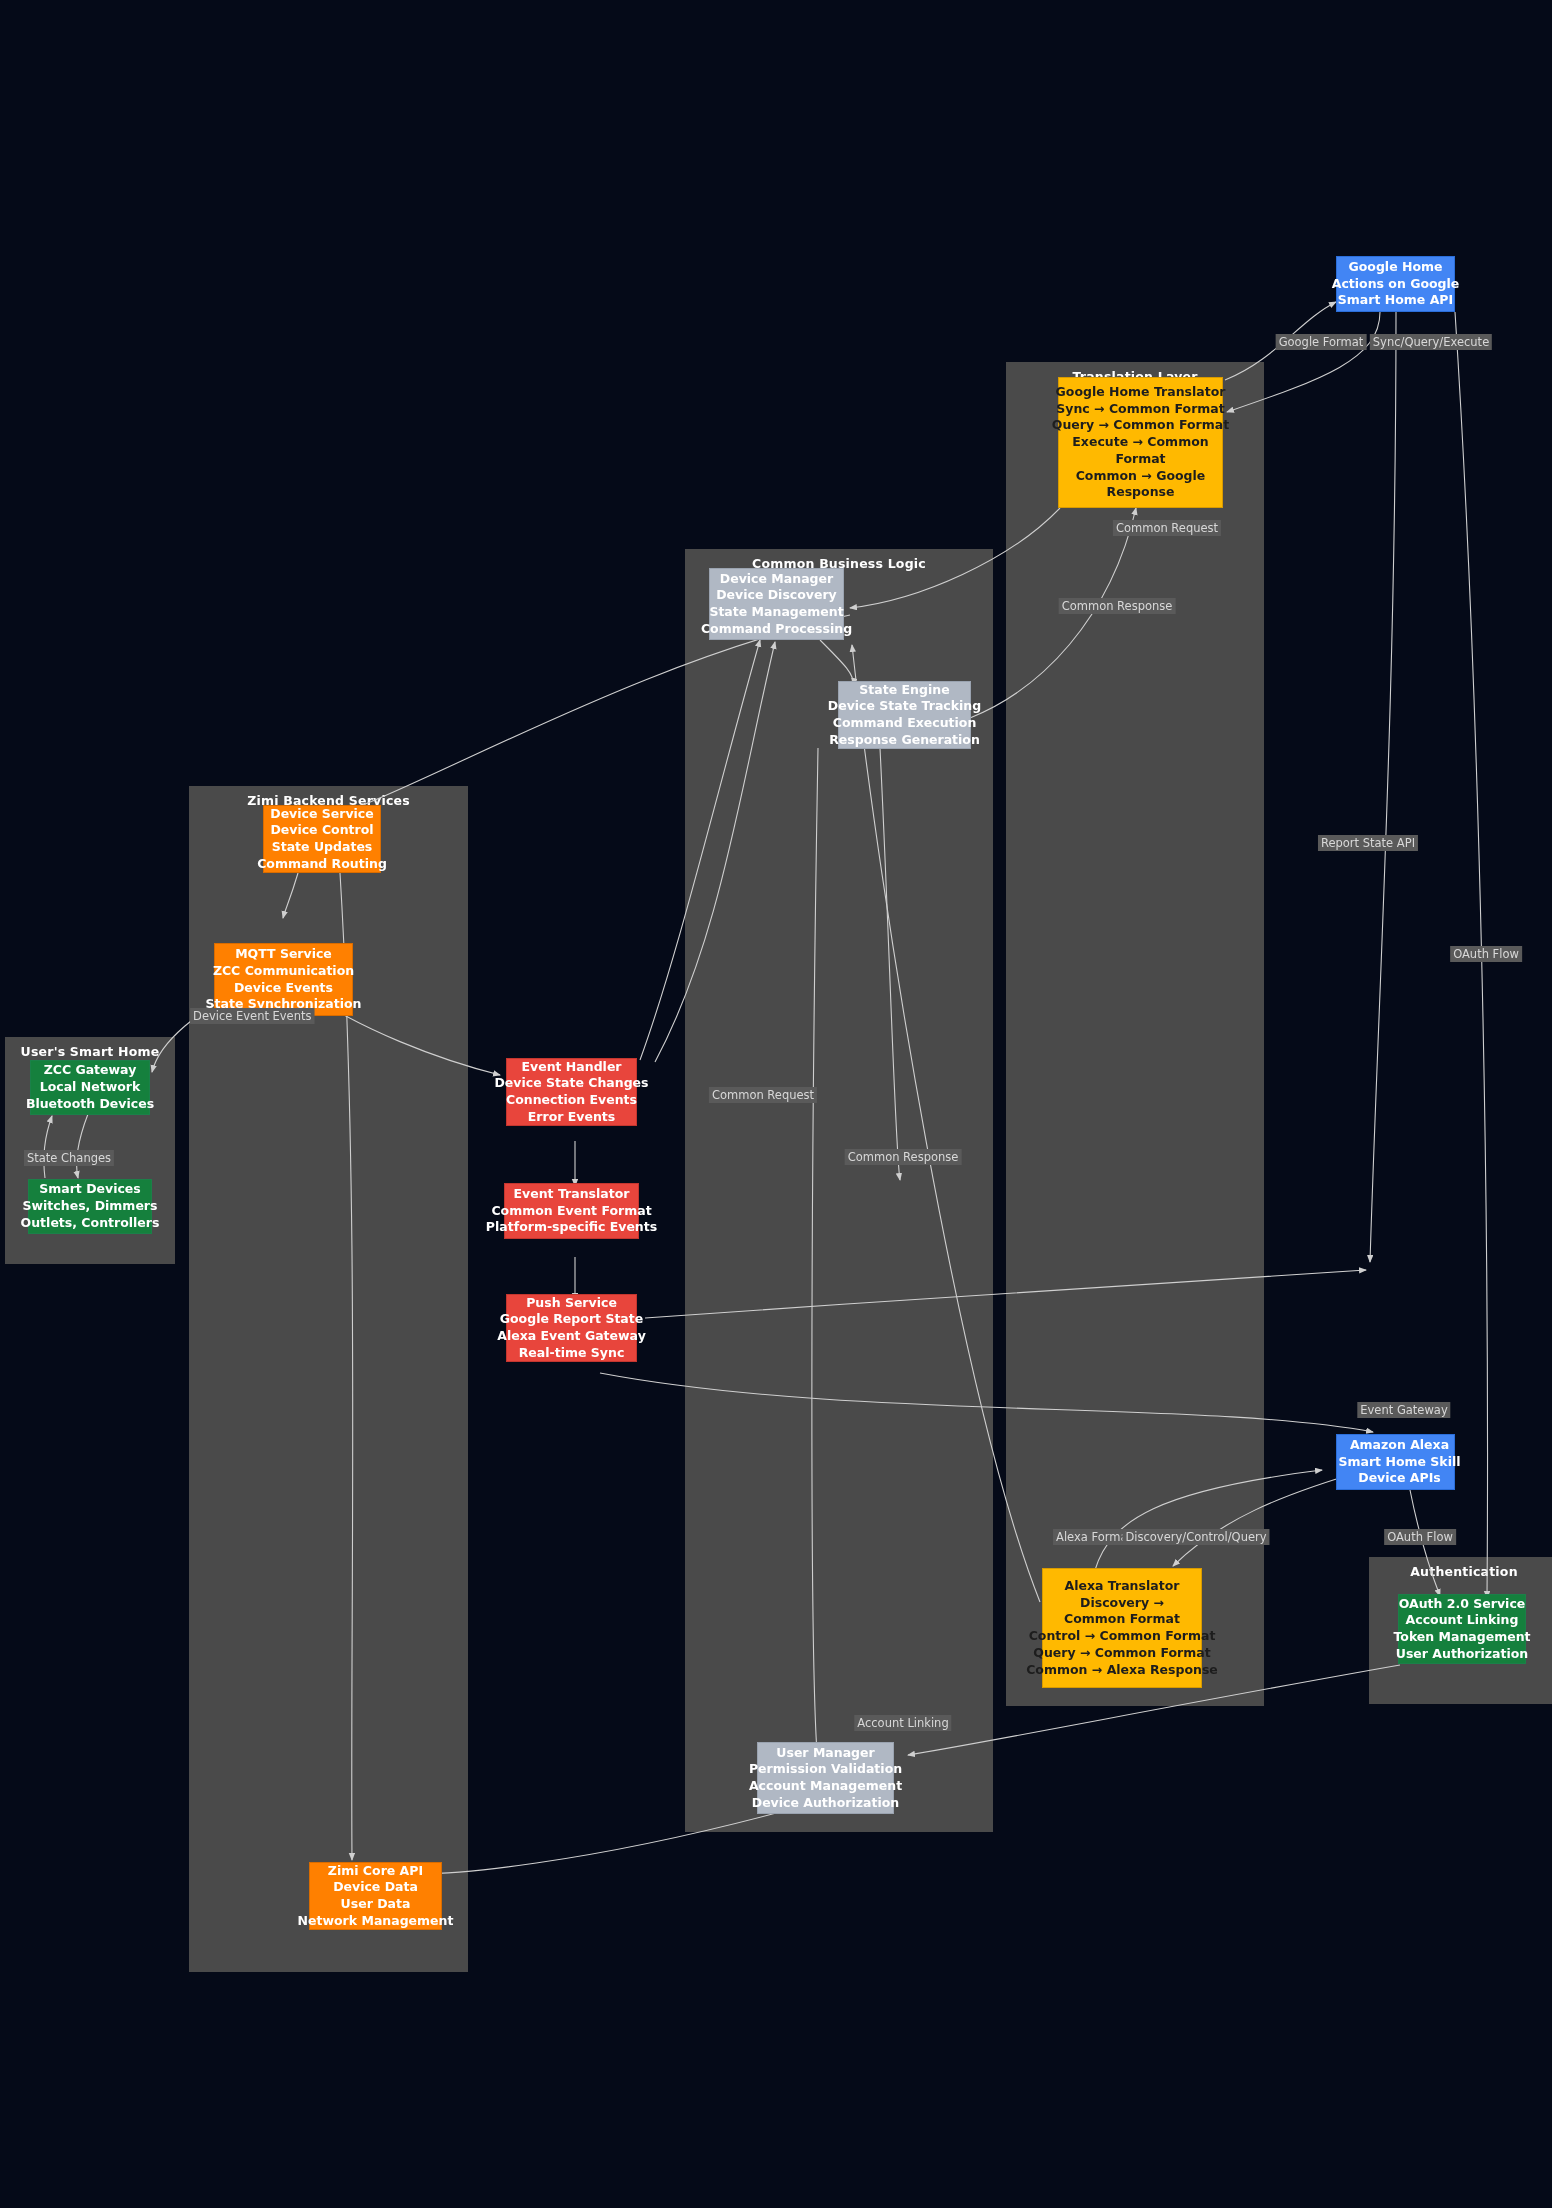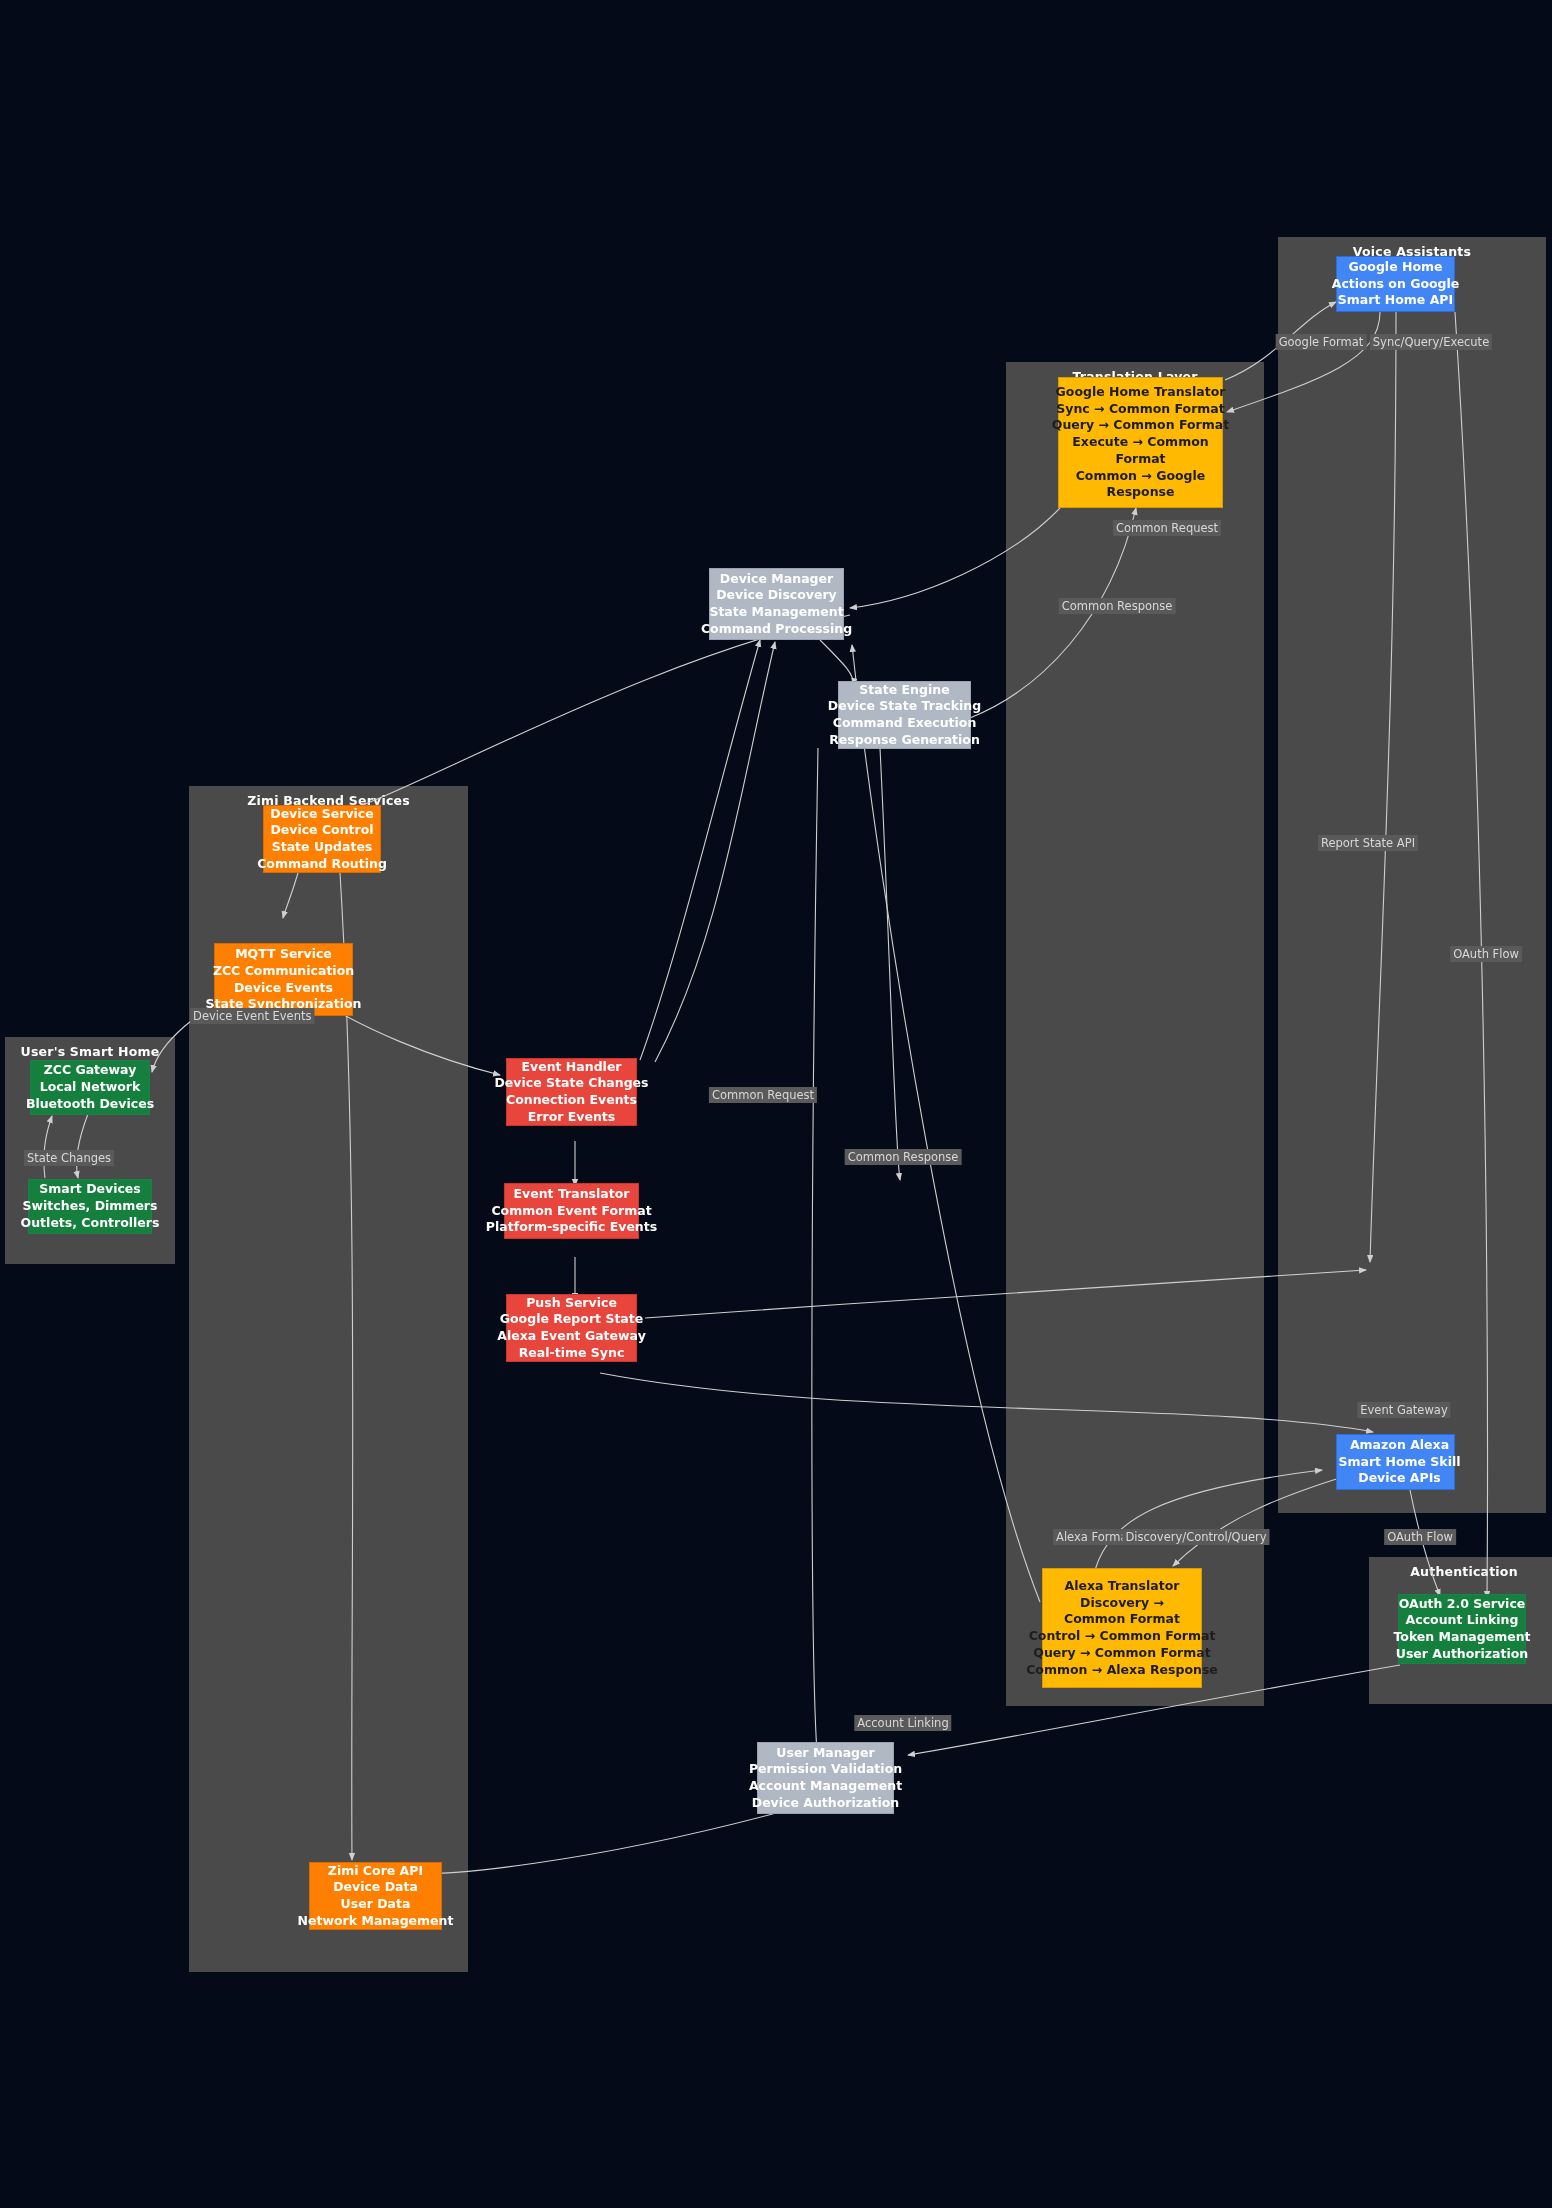--- a/index.html
+++ b/index.html
@@ -26,28 +26,28 @@
   .n-green{background:#15803d;color:#ffffff;border:1px solid #1b8049;}
 
   .elabel{position:absolute;color:#d8d8d8;font-size:11.5px;font-weight:normal;
           background:#5a5a5a;padding:1px 3px;white-space:nowrap;transform:translate(-50%,-50%);}
 </style>
 </head>
 <body>
 
 <div id="stage">
 
-  <div class="cluster" style="left:1278px;top:237px;width:268px;height:1276px;">
-    <div class="cluster-title">Voice Assistants</div>
-  </div>
 
   <div class="cluster" style="left:1006px;top:362px;width:258px;height:1344px;">
     <div class="cluster-title">Translation Layer</div>
   </div>
 
+  <div class="cluster" style="left:685px;top:549px;width:308px;height:1283px;">
+    <div class="cluster-title">Common Business Logic</div>
+  </div>
 
   <div class="cluster" style="left:189px;top:786px;width:279px;height:1186px;">
     <div class="cluster-title">Zimi Backend Services</div>
   </div>
 
   <div class="cluster" style="left:5px;top:1037px;width:170px;height:227px;">
     <div class="cluster-title">User's Smart Home</div>
   </div>
 
 

